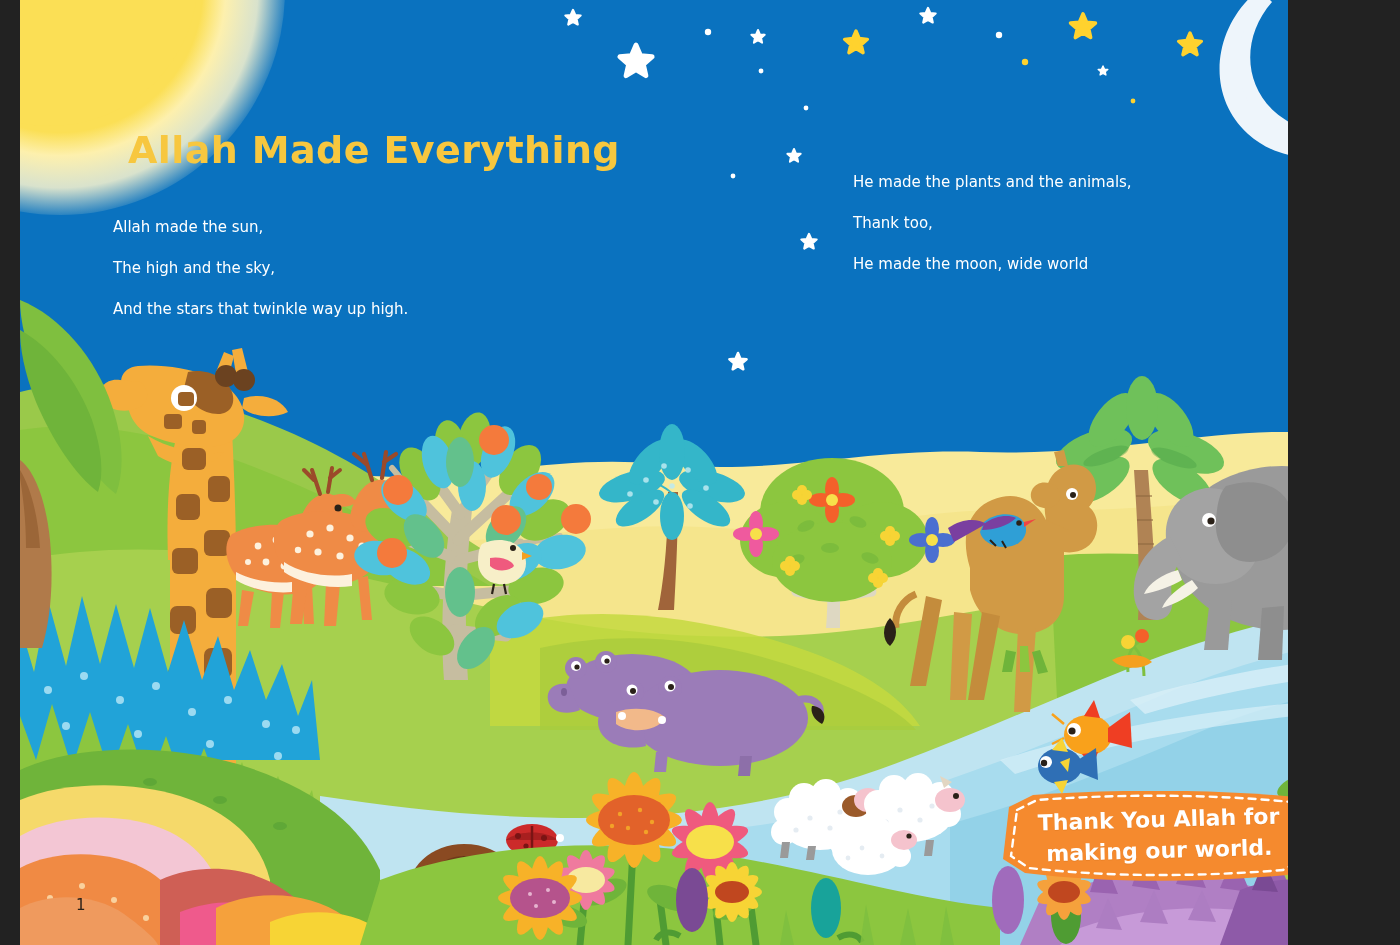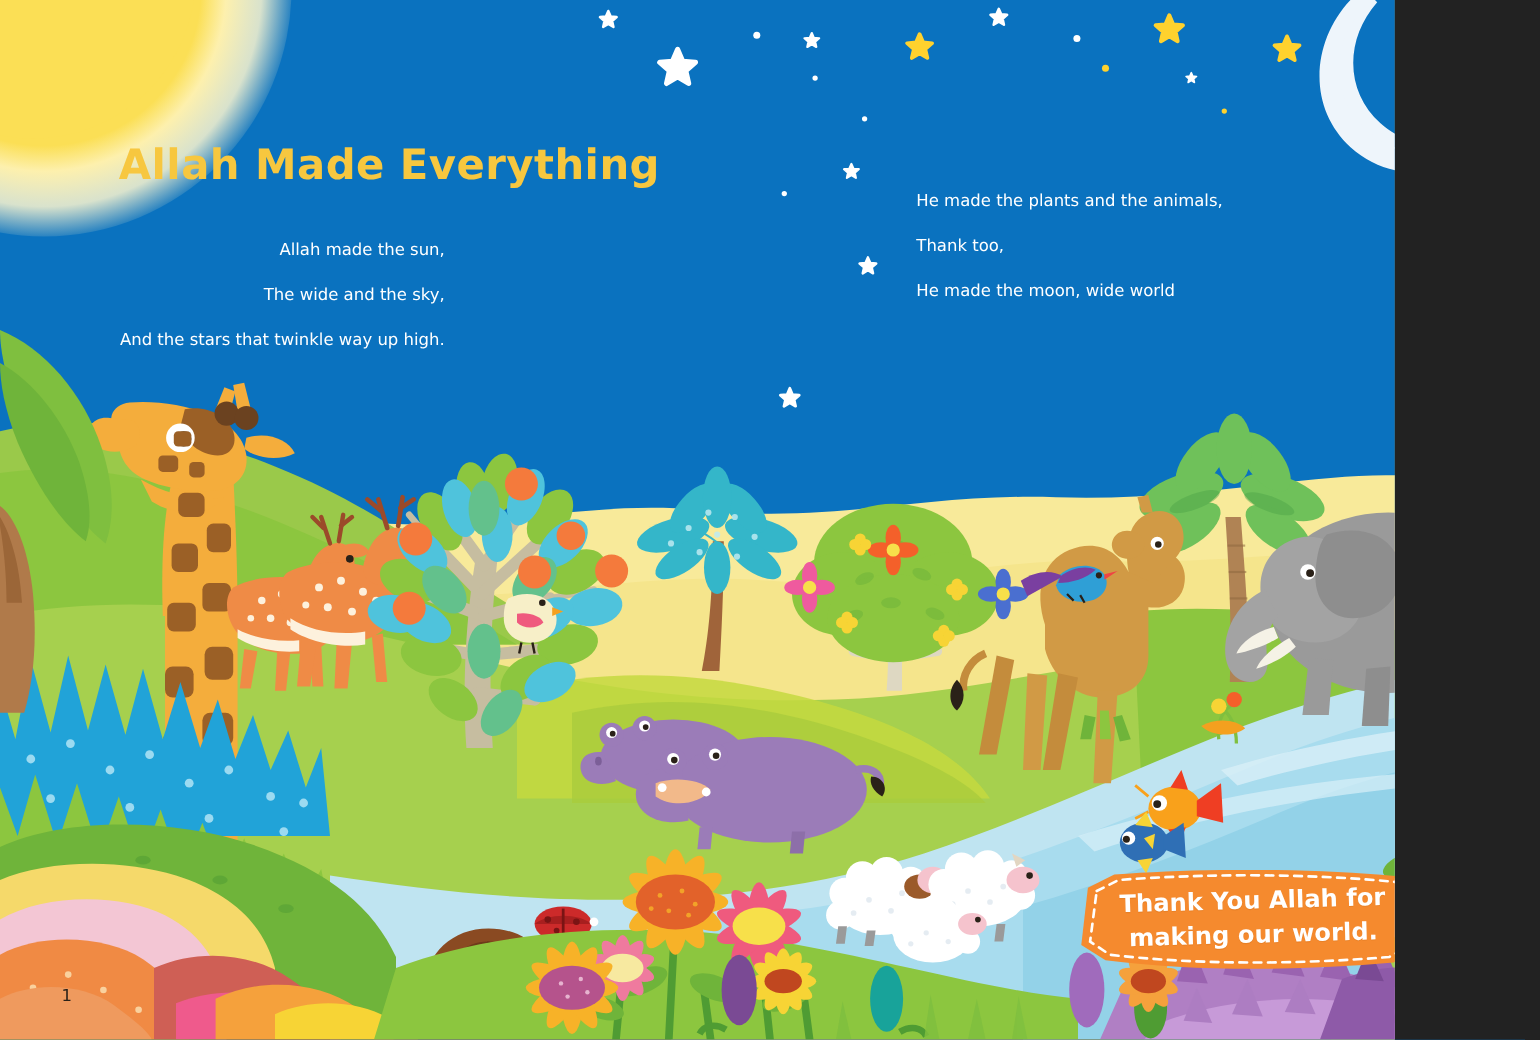--- a/index.html
+++ b/index.html
@@ -1,37 +1,38 @@
 <!DOCTYPE html>
 <html><head>
 <meta charset="utf-8">
 <title>Allah Made Everything</title>
 <style>
   html,body{margin:0;padding:0;background:#222;}
   *{box-sizing:border-box;}
   #page{
     position:relative;width:1268px;height:945px;overflow:hidden;
-    background:#a16207;
+    background:#15803d;
     font-family:"DejaVu Sans","Liberation Sans",sans-serif;
+    margin-left:20px;
   }
   .abs{position:absolute;}
   svg.layer{position:absolute;left:0;top:0;width:1400px;height:945px;overflow:visible;}
 
   
   #title{
     left:108px;top:128px;
     font-family:"DejaVu Sans","Liberation Sans",sans-serif;
     font-weight:700;font-size:38px;letter-spacing:.4px;
     color:#f7c73f;white-space:nowrap;
   }
   .verse{
     font-size:15px;color:#ffffff;line-height:41px;white-space:nowrap;
     font-family:"DejaVu Sans","Liberation Sans",sans-serif;
   }
-  #verse-left{left:109px;top:207px;text-align:right;}
+  #verse-left{left:93px;top:207px;}
   #verse-right{left:833px;top:162px;}
 
   
   #banner{left:975px;top:791px;width:328px;height:90px;}
   #banner .plate{position:absolute;inset:0;}
   #banner .btext{
     position:absolute;left:0;right:0;top:13px;text-align:center;
     color:#ffffff;font-weight:700;font-size:22px;line-height:31px;
     font-family:"DejaVu Sans","Liberation Sans",sans-serif;
     transform:rotate(-1.6deg);
@@ -957,21 +958,21 @@
         <path d="M760 945 L766 910 L774 945 Z"></path>
       </g>
 
     </g>
   </svg>
 
   <div class="abs" id="title">Allah Made Everything</div>
 
   <div class="abs verse" id="verse-left">
     <div>Allah made the sun,</div>
-    <div>The wide and the sky,</div>
+    <div>The high and the sky,</div>
     <div>And the stars that twinkle way up high.</div>
   </div>
 
   <div class="abs verse" id="verse-right">
     <div>He made the plants and the animals,</div>
     <div>Thank too,</div>
     <div>He made the moon, wide world</div>
   </div>
 
   <div class="abs" id="banner">

